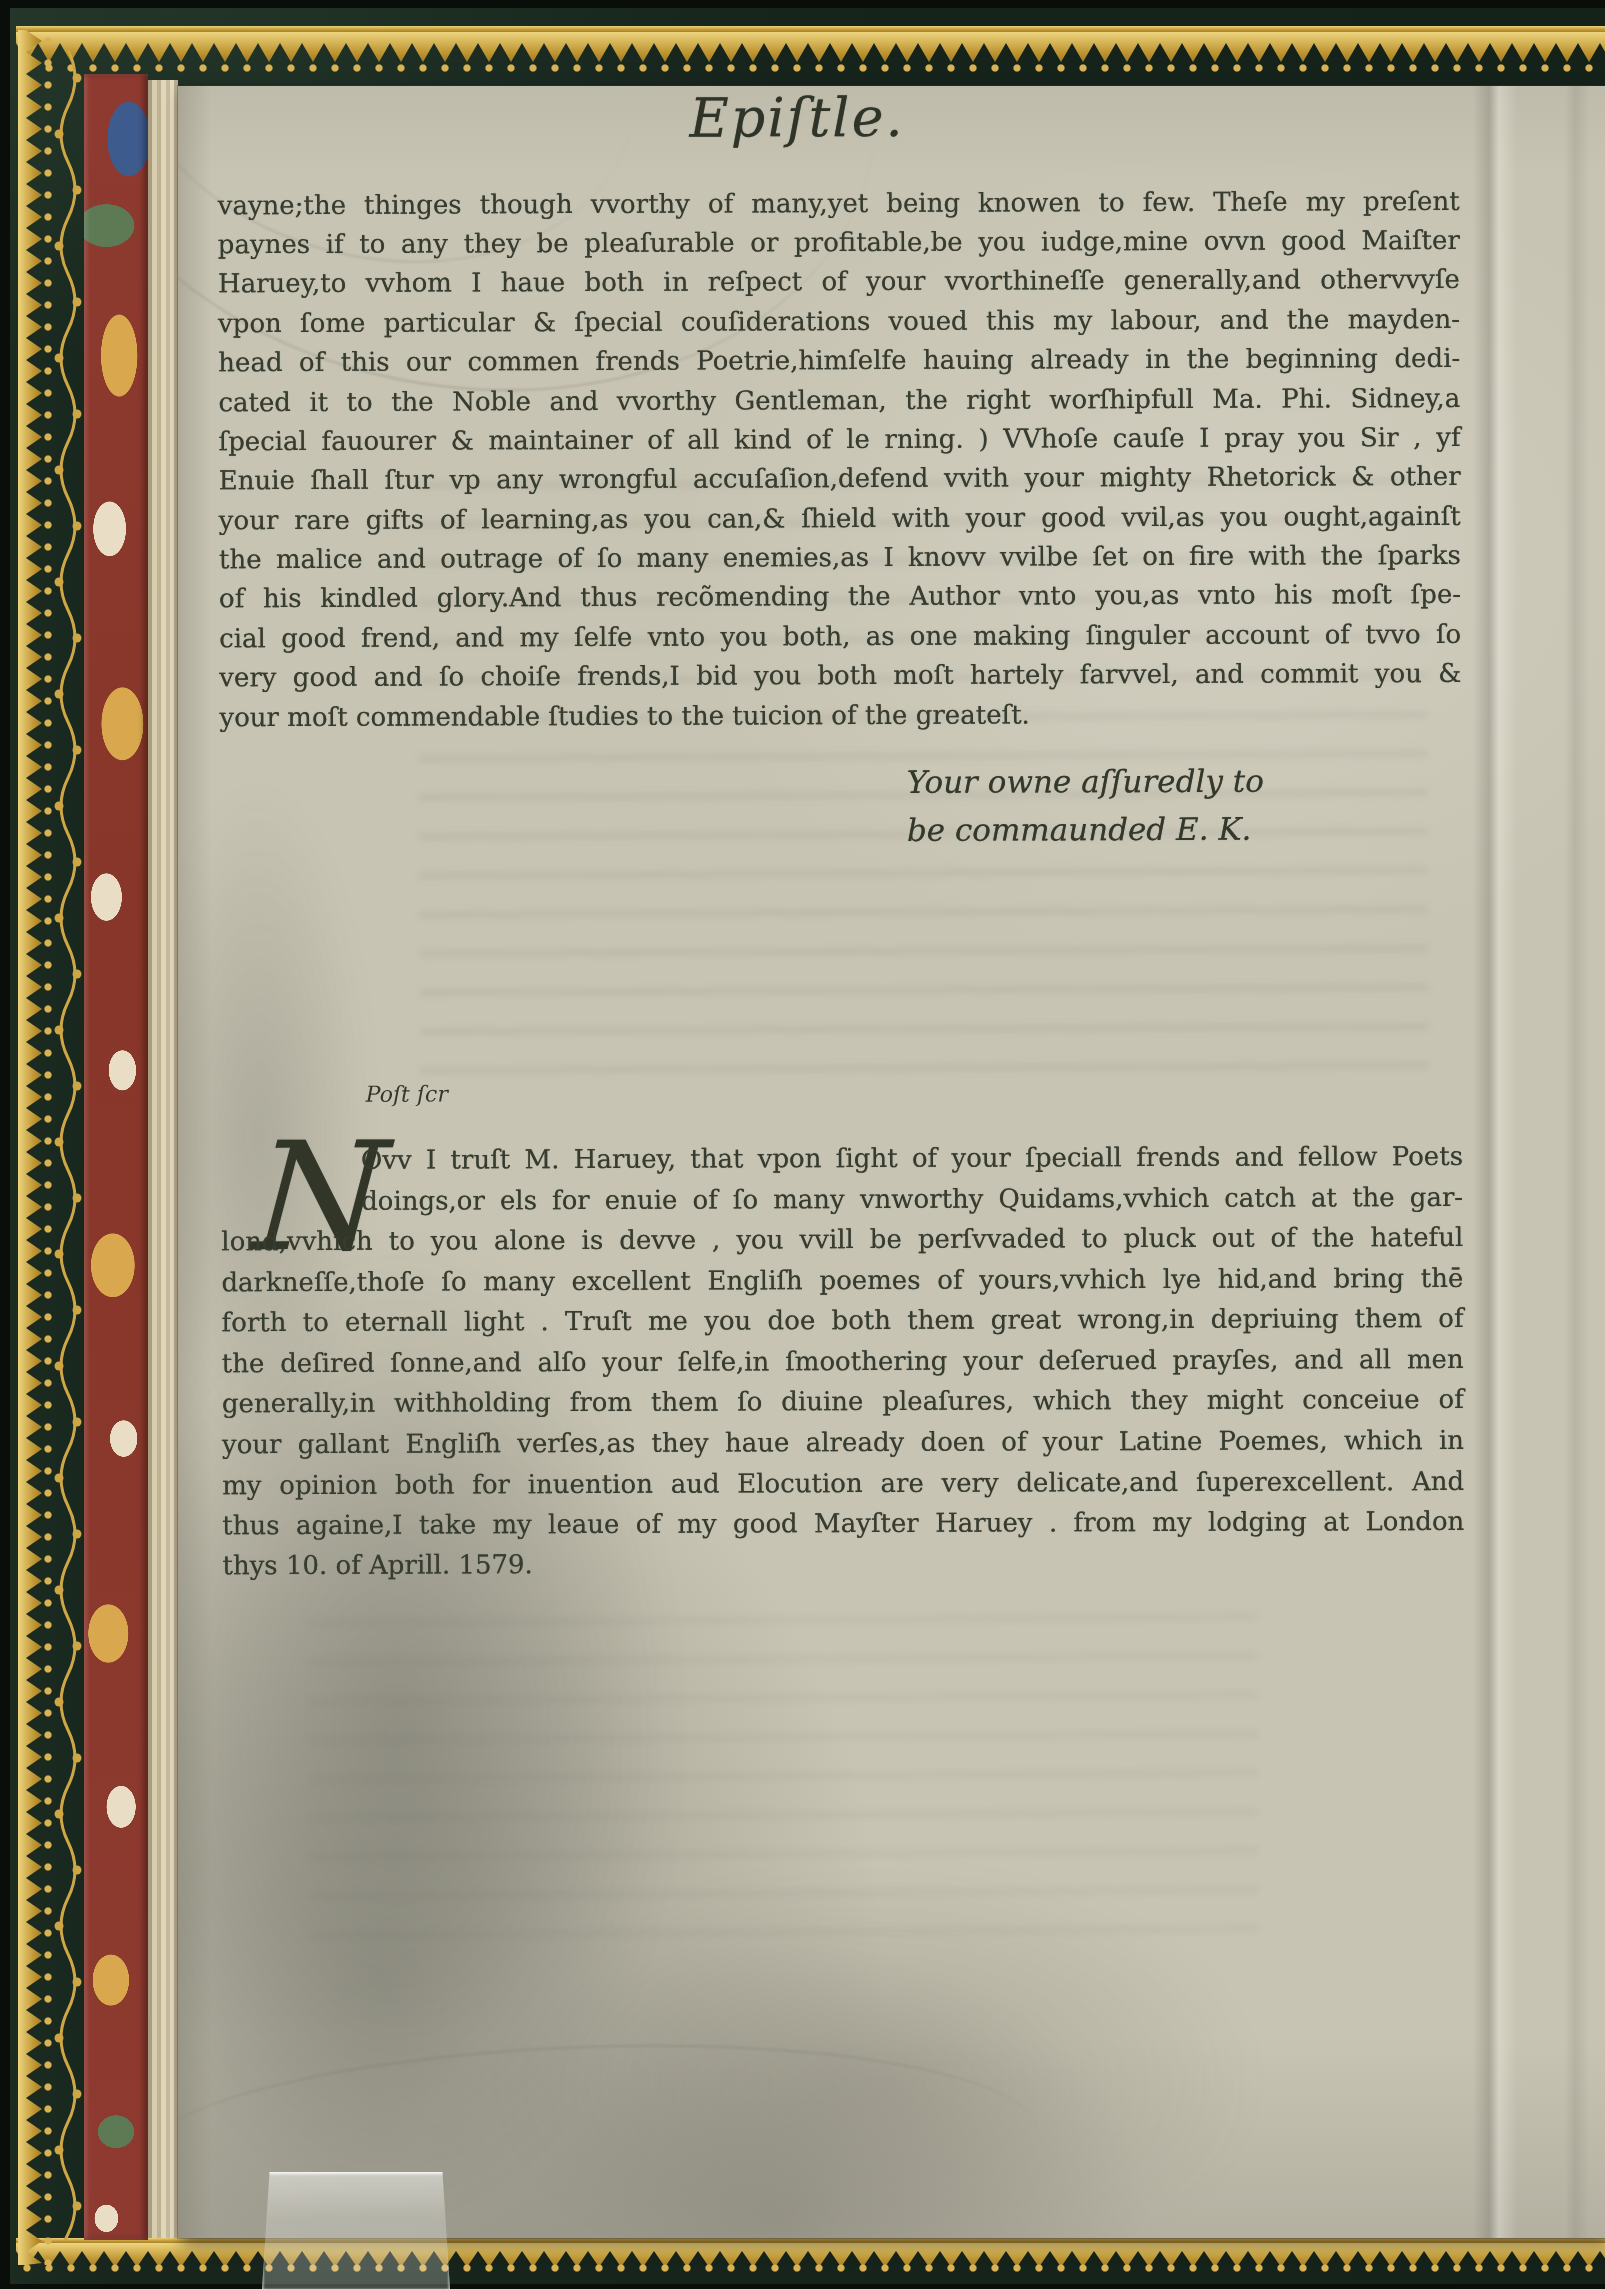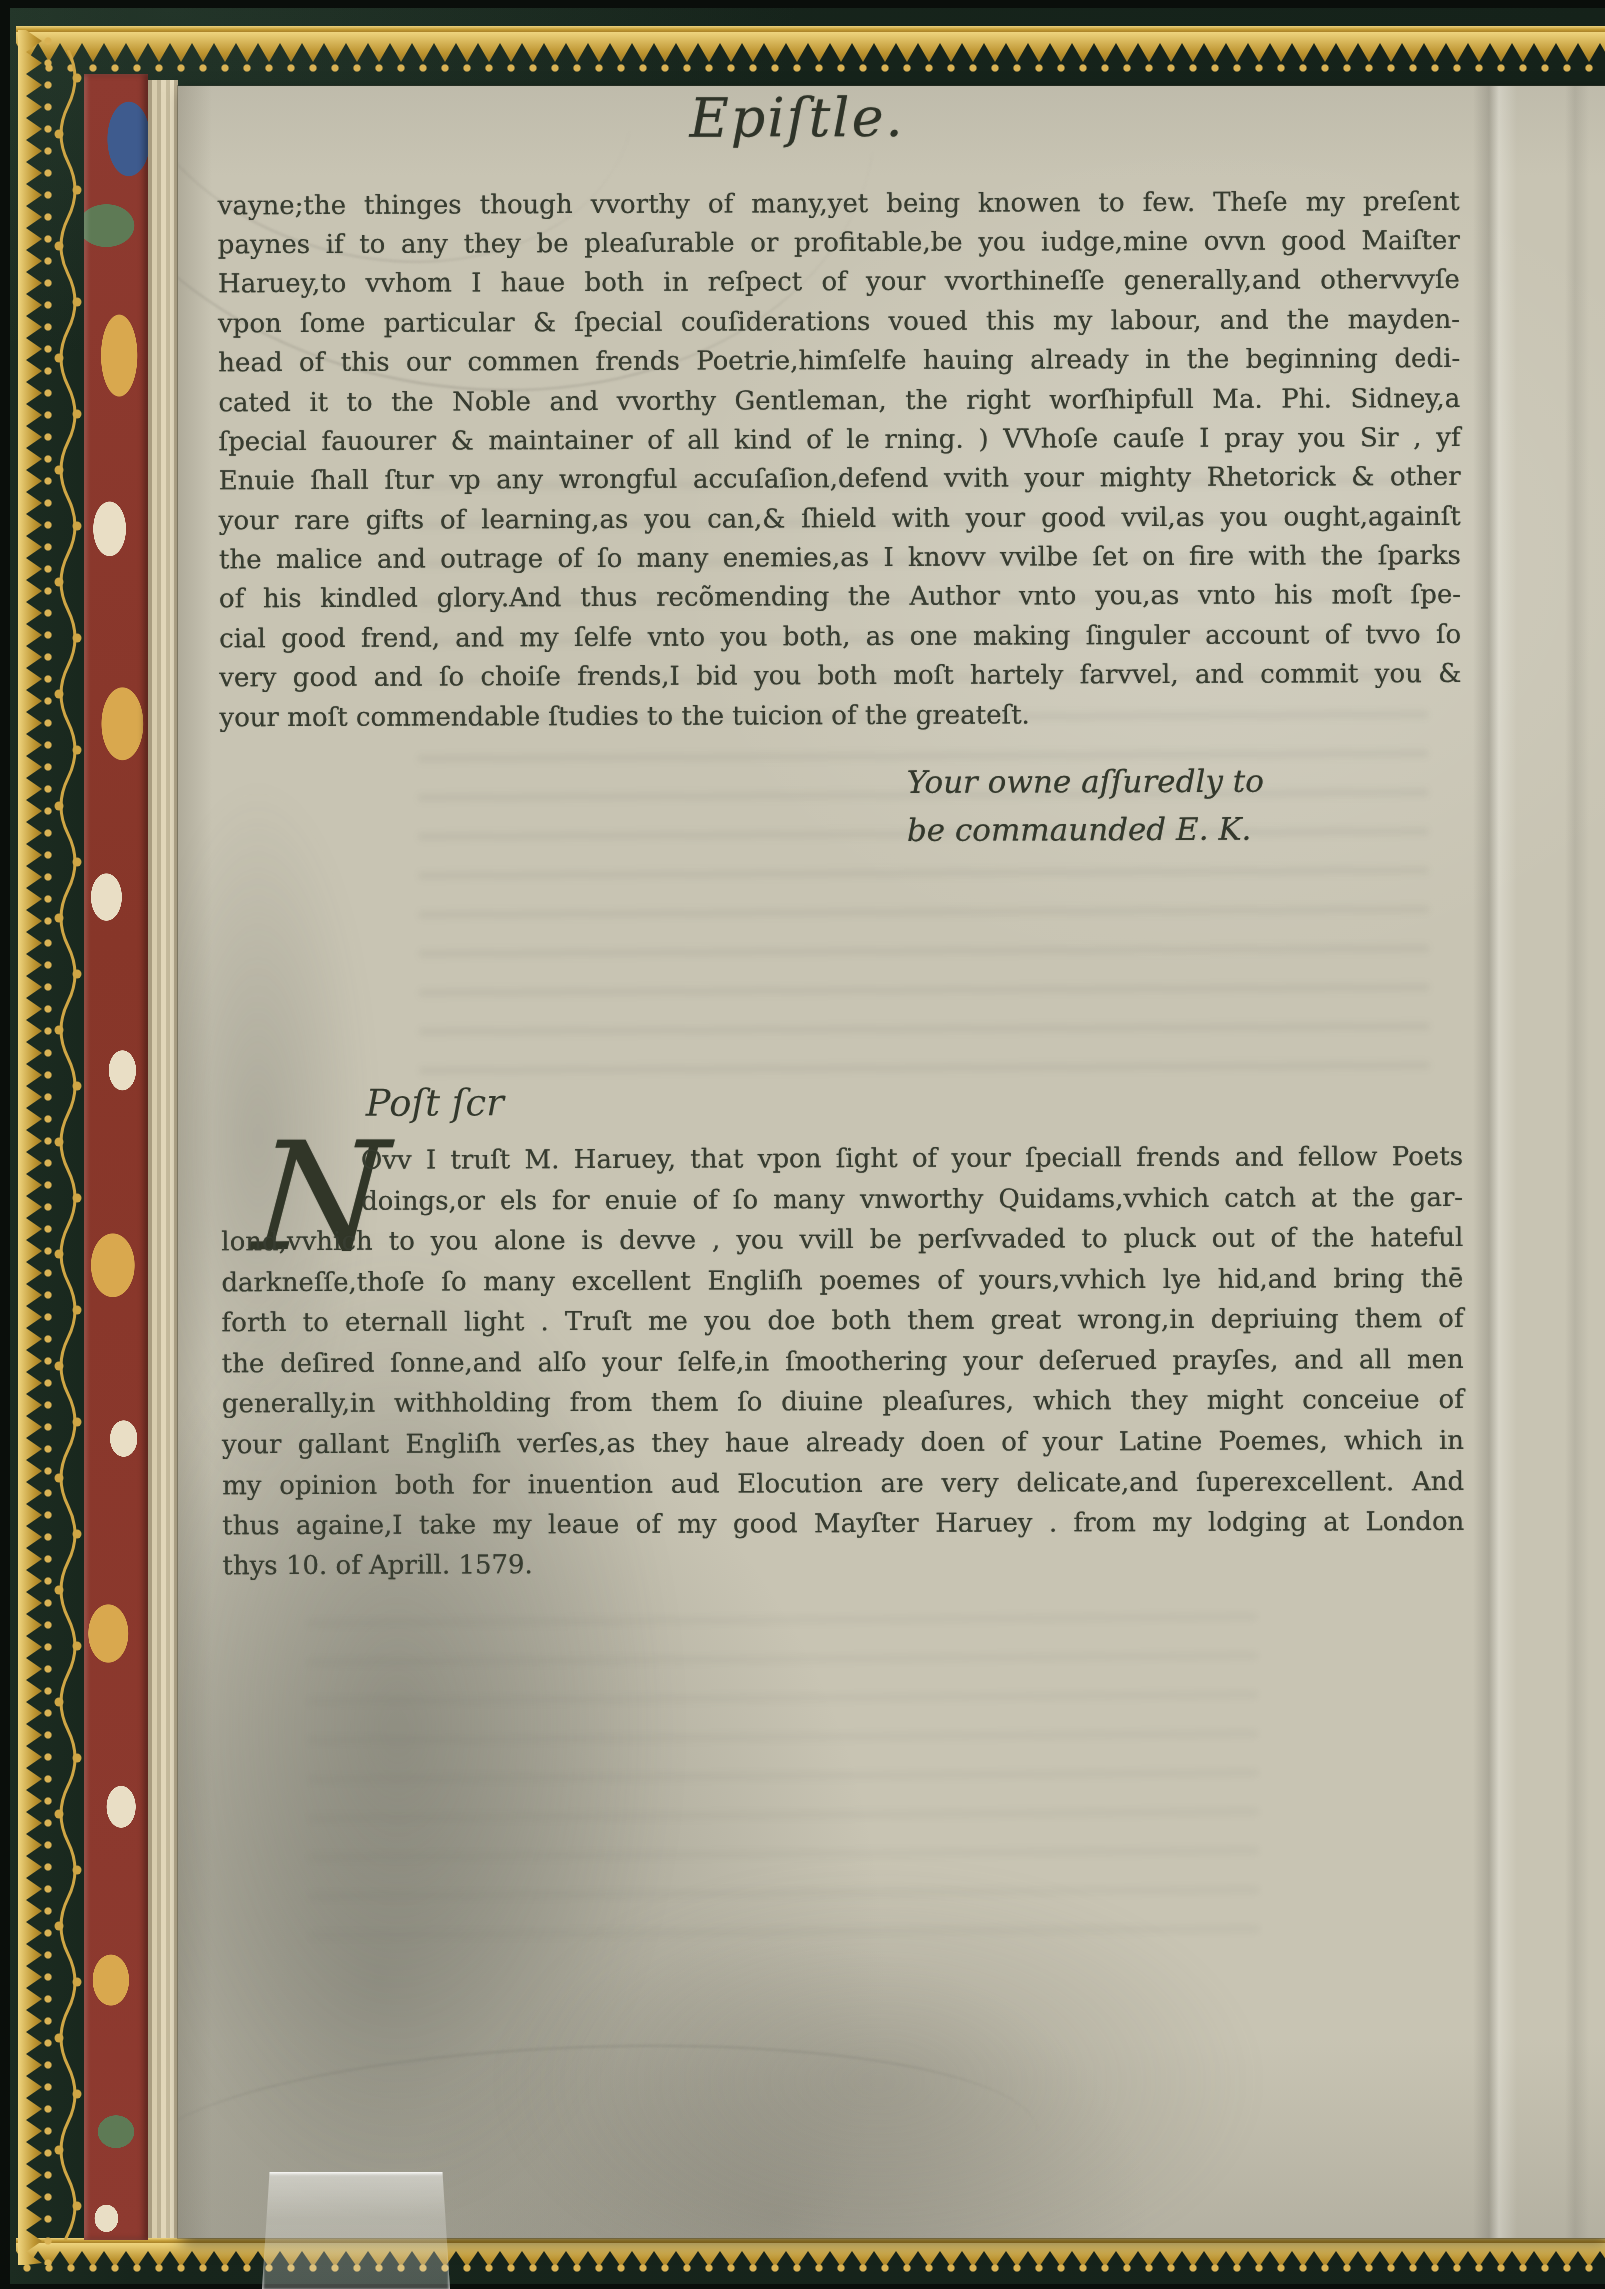--- a/index.html
+++ b/index.html
@@ -89,21 +89,21 @@
     text-shadow:0 0 1px rgba(47,52,41,0.55);
   }
   .bline{
     left:218px;width:1242px;height:40px;font-size:26px;line-height:40px;
     text-align:justify;text-align-last:justify;white-space:normal;
     text-shadow:0 0 0.7px rgba(55,60,48,0.75);
   }
   .bline.last{text-align-last:left;}
   .bline.ps-indent{left:358px;width:1102px;}
   .sig{left:905px;width:460px;height:46px;font-style:italic;font-size:31px;color:#33382c;text-shadow:0 0 0.7px rgba(51,56,44,0.7);}
-  .ps-head{left:363px;top:1082px;width:260px;height:44px;font-style:italic;font-size:37px;color:#33382c;}
+  .ps-head{left:363px;top:1082px;width:260px;height:44px;font-style:italic;font-size:22px;color:#33382c;}
   .dropcap{
     left:252px;top:1122px;width:120px;height:156px;
     font-style:italic;font-size:150px;line-height:150px;color:#313628;
     transform:skewX(-4deg);text-shadow:0 0 1px rgba(49,54,40,0.6);
   }
   
   .plastic-tab{
     left:262px;top:2172px;width:188px;height:117px;
     background:linear-gradient(180deg, rgba(244,244,240,0.55), rgba(235,235,230,0.30) 40%, rgba(225,228,225,0.28));
     clip-path:polygon(4% 0, 96% 0, 100% 100%, 0 100%);

